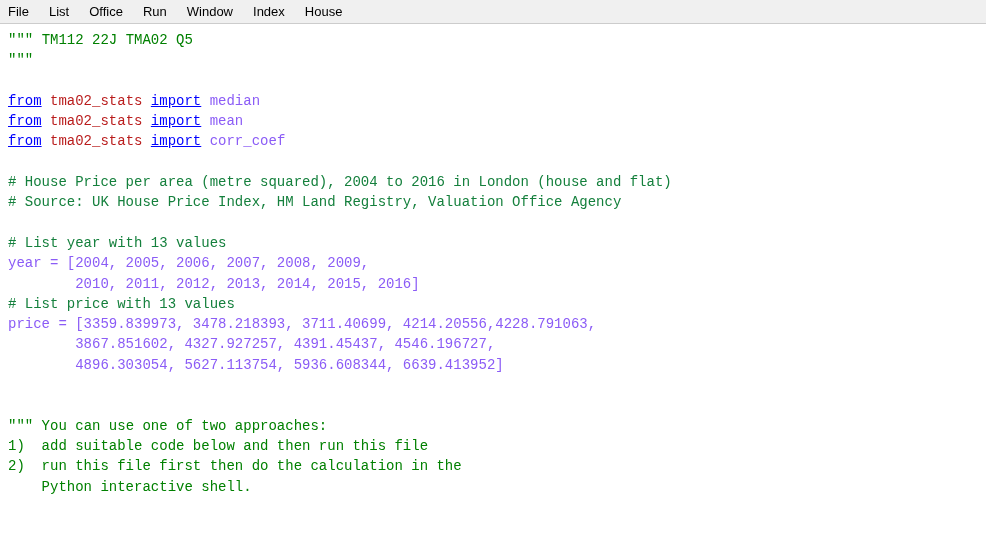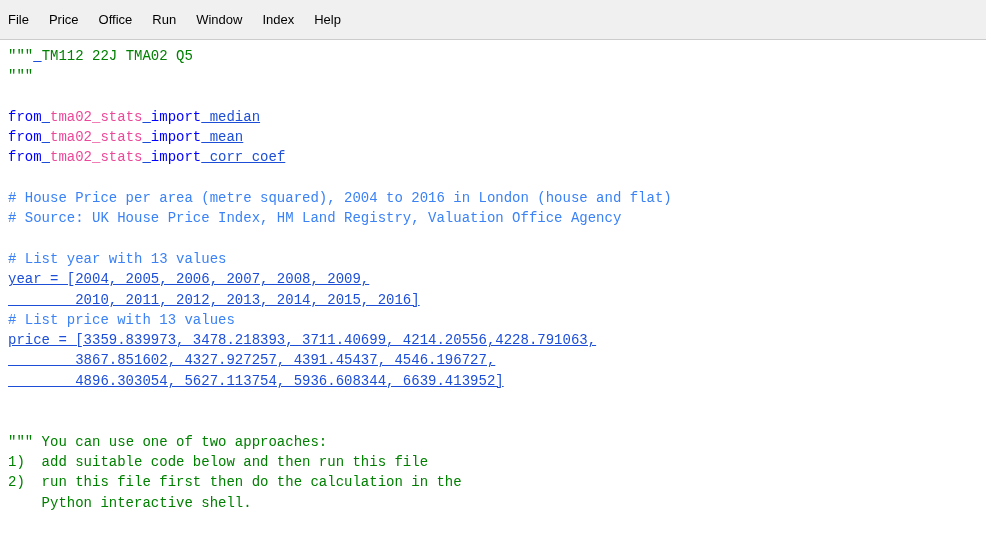--- a/index.html
+++ b/index.html
@@ -13,21 +13,21 @@
       overflow: hidden;
     }
 
     
     #menubar {
       display: flex;
       align-items: center;
       background: #f0f0f0;
       border-bottom: 1px solid #ccc;
       padding: 2px 4px;
-      height: 40px;
+      height: 24px;
       gap: 12px;
     }
     .menu-item {
       font-size: 13px;
       font-family: Arial, sans-serif;
       cursor: pointer;
       padding: 1px 4px;
       color: #000;
     }
 
@@ -38,33 +38,33 @@
       height: calc(537px - 24px);
       overflow-y: auto;
       white-space: pre;
       line-height: 1.45;
       font-size: 14px;
       font-family: 'Courier New', Courier, monospace;
     }
 
     
     .c-string   { color: #008000; }   
-    .c-keyword  { color: #0000ff; }   
-    .c-module   { color: #ec4899; }   
-    .c-comment  { color: #3b82f6; }   
-    .c-default  { color: #1d4ed8; text-decoration: underline; }
+    .c-keyword  { color: #0000ff; text-decoration: underline; }   
+    .c-module   { color: #b91c1c; }   
+    .c-comment  { color: #15803d; }   
+    .c-default  { color: #8b5cf6; }
 
     .line { display: block; }
   </style>
 </head>
 <body>
 
 <div id="menubar">
   <span class="menu-item">File</span>
-  <span class="menu-item">Price</span>
+  <span class="menu-item">List</span>
   <span class="menu-item">Office</span>
   <span class="menu-item">Run</span>
   <span class="menu-item">Window</span>
   <span class="menu-item">Index</span>
-  <span class="menu-item">Help</span>
+  <span class="menu-item">House</span>
 </div>
 
 <div id="editor"><span class="line"><span class="c-string">"""</span><span class="c-default"> </span><span class="c-string">TM112 22J TMA02 Q5</span></span><span class="line"><span class="c-string">"""</span></span><span class="line">&nbsp;</span><span class="line"><span class="c-keyword">from</span><span class="c-default"> </span><span class="c-module">tma02_stats</span><span class="c-default"> </span><span class="c-keyword">import</span><span class="c-default"> median</span></span><span class="line"><span class="c-keyword">from</span><span class="c-default"> </span><span class="c-module">tma02_stats</span><span class="c-default"> </span><span class="c-keyword">import</span><span class="c-default"> mean</span></span><span class="line"><span class="c-keyword">from</span><span class="c-default"> </span><span class="c-module">tma02_stats</span><span class="c-default"> </span><span class="c-keyword">import</span><span class="c-default"> corr_coef</span></span><span class="line">&nbsp;</span><span class="line"><span class="c-comment"># House Price per area (metre squared), 2004 to 2016 in London (house and flat)</span></span><span class="line"><span class="c-comment"># Source: UK House Price Index, HM Land Registry, Valuation Office Agency</span></span><span class="line">&nbsp;</span><span class="line"><span class="c-comment"># List year with 13 values</span></span><span class="line"><span class="c-default">year = [2004, 2005, 2006, 2007, 2008, 2009,</span></span><span class="line"><span class="c-default">        2010, 2011, 2012, 2013, 2014, 2015, 2016]</span></span><span class="line"><span class="c-comment"># List price with 13 values</span></span><span class="line"><span class="c-default">price = [3359.839973, 3478.218393, 3711.40699, 4214.20556,4228.791063,</span></span><span class="line"><span class="c-default">        3867.851602, 4327.927257, 4391.45437, 4546.196727,</span></span><span class="line"><span class="c-default">        4896.303054, 5627.113754, 5936.608344, 6639.413952]</span></span><span class="line">&nbsp;</span><span class="line">&nbsp;</span><span class="line"><span class="c-string">"""</span><span class="c-string"> You can use one of two approaches:</span></span><span class="line"><span class="c-string">1)  add suitable code below and then run this file</span></span><span class="line"><span class="c-string">2)  run this file first then do the calculation in the</span></span><span class="line"><span class="c-string">    Python interactive shell.</span></span></div>
 
 </body></html>

